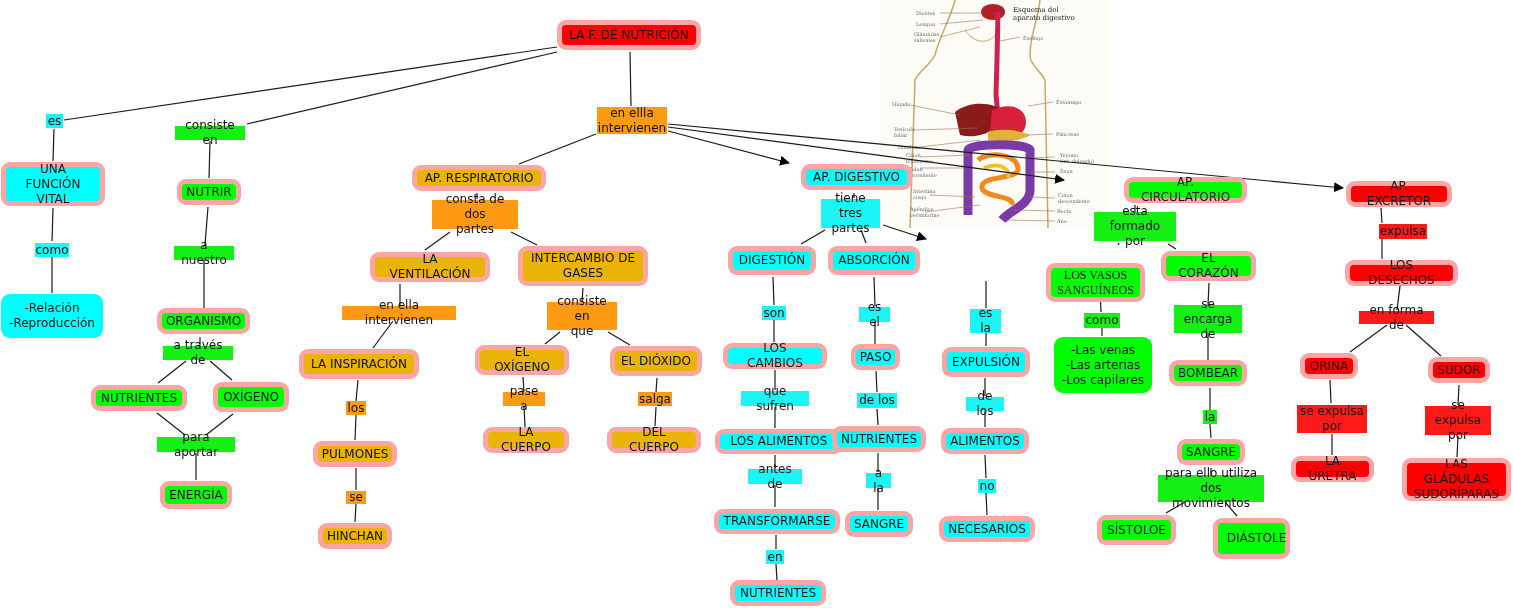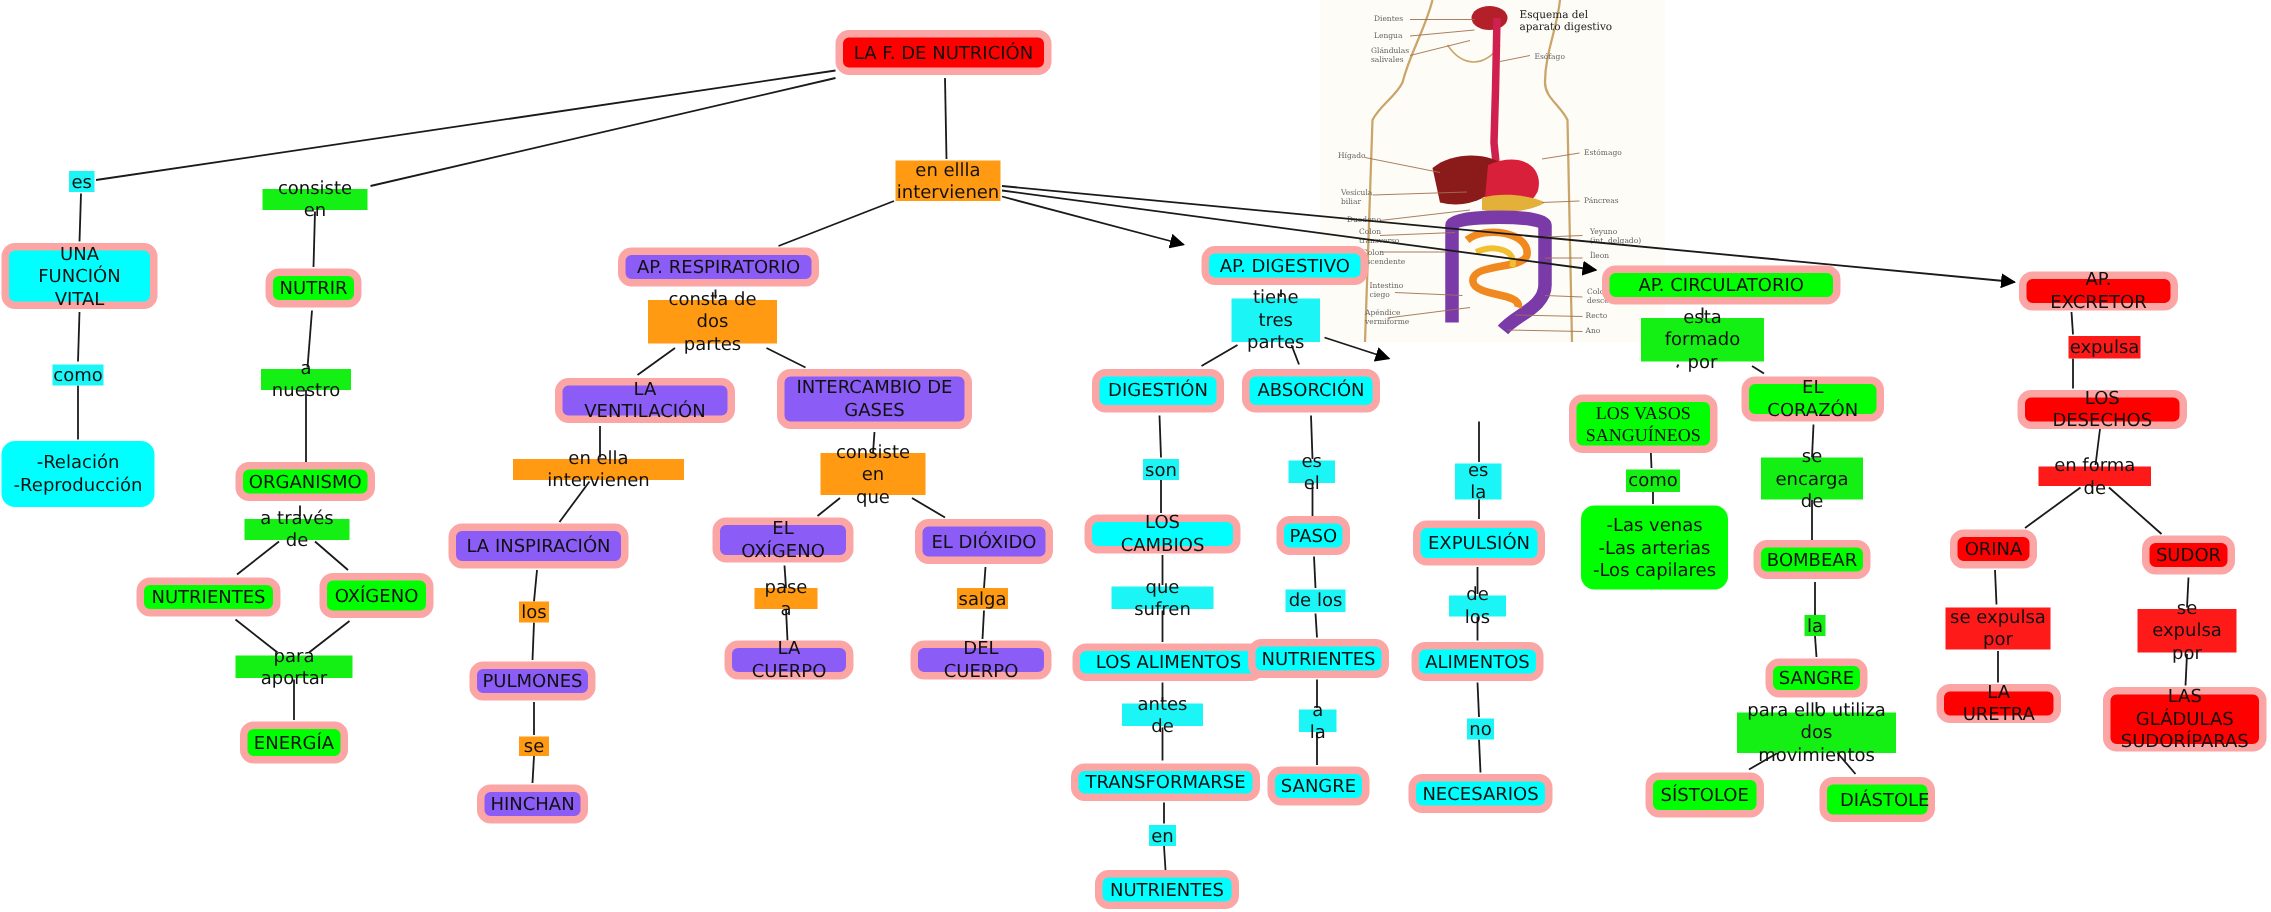--- a/index.html
+++ b/index.html
@@ -9,21 +9,21 @@
   #links { position:absolute; left:0; top:0; width:1514px; height:608px; }
   .node { position:absolute; box-sizing:border-box; border:5px solid #fca5a5;
           border-radius:9px; display:flex; align-items:center; justify-content:center;
           text-align:center; font-size:12px; line-height:15px; color:#111;
           white-space:pre-line; padding:2px 6px; }
   .node.noborder { border:none; }
   .lbl { position:absolute; box-sizing:border-box; display:flex; align-items:center;
          justify-content:center; text-align:center; font-size:12px; line-height:15px;
          color:#111; white-space:pre-line; padding:0 2px; }
   .red { background:#ff0000; }
-  .orange { background:#8b5cf6; }
+  .orange { background:#eab308; }
   .cyan { background:#00ffff; }
   .green { background:#00ff00; }
   .lbl.red { background:#ff1a1a; }
   .lbl.orange { background:#ff9a12; }
   .lbl.cyan { background:#1cf5f5; }
   .lbl.green { background:#14f014; }
 
   
   #illus { position:absolute; left:880px; top:0; width:230px; height:228px; background:#fefcf6; }
   #illus .cap { position:absolute; left:133px; top:6px; font-family:"DejaVu Serif", serif;
@@ -268,39 +268,39 @@
   <div class="node cyan" style="left:832px;top:426px;width:94px;height:26px;">NUTRIENTES</div>
   <div class="lbl cyan" style="left:866px;top:473px;width:25px;height:15px;">a la</div>
   <div class="node cyan" style="left:845px;top:511px;width:68px;height:26px;">SANGRE</div>
   <div class="lbl cyan" style="left:970px;top:309px;width:31px;height:24px;">es la</div>
   <div class="node cyan" style="left:942px;top:347px;width:88px;height:30px;">EXPULSIÓN</div>
   <div class="lbl cyan" style="left:966px;top:397px;width:38px;height:14px;">de los</div>
   <div class="node cyan" style="left:941px;top:428px;width:88px;height:26px;">ALIMENTOS</div>
   <div class="lbl cyan" style="left:978px;top:479px;width:18px;height:14px;">no</div>
   <div class="node cyan" style="left:939px;top:516px;width:96px;height:26px;">NECESARIOS</div>
 
-  <div class="node green" style="left:1068px;top:177px;width:159px;height:26px;">AP. CIRCULATORIO</div>
+  <div class="node green" style="left:1124px;top:177px;width:123px;height:26px;">AP. CIRCULATORIO</div>
   <div class="lbl green" style="left:1094px;top:212px;width:82px;height:29px;">esta formado
 por</div>
   <div class="node green" style="left:1046px;top:263px;width:99px;height:39px;font-family:Liberation Serif, serif;">LOS VASOS
 SANGUÍNEOS</div>
   <div class="lbl green" style="left:1084px;top:313px;width:36px;height:15px;">como</div>
   <div class="node green noborder" style="left:1054px;top:337px;width:98px;height:56px;">-Las venas
 -Las arterias
 -Los capilares</div>
   <div class="node green" style="left:1161px;top:251px;width:95px;height:30px;">EL CORAZÓN</div>
   <div class="lbl green" style="left:1174px;top:305px;width:68px;height:28px;">se encarga
 de</div>
   <div class="node green" style="left:1169px;top:360px;width:78px;height:26px;">BOMBEAR</div>
   <div class="lbl green" style="left:1203px;top:410px;width:14px;height:14px;">la</div>
   <div class="node green" style="left:1177px;top:439px;width:68px;height:26px;">SANGRE</div>
   <div class="lbl green" style="left:1158px;top:475px;width:106px;height:27px;">para ello utiliza
 dos movimientos</div>
   <div class="node green" style="left:1097px;top:515px;width:79px;height:30px;">SÍSTOLOE</div>
-  <div class="node green" style="left:1213px;top:518px;width:77px;height:30px;padding-left:16px;">DIÁSTOLE</div>
+  <div class="node green" style="left:1213px;top:518px;width:77px;height:41px;padding-left:16px;">DIÁSTOLE</div>
 
   <div class="node red" style="left:1346px;top:181px;width:106px;height:26px;">AP. EXCRETOR</div>
   <div class="lbl red" style="left:1379px;top:224px;width:48px;height:15px;">expulsa</div>
   <div class="node red" style="left:1345px;top:260px;width:113px;height:26px;">LOS DESECHOS</div>
   <div class="lbl red" style="left:1359px;top:311px;width:75px;height:13px;">en forma de</div>
   <div class="node red" style="left:1300px;top:353px;width:58px;height:26px;">ORINA</div>
   <div class="lbl red" style="left:1297px;top:405px;width:70px;height:28px;">se expulsa
 por</div>
   <div class="node red" style="left:1291px;top:456px;width:83px;height:26px;">LA URETRA</div>
   <div class="node red" style="left:1428px;top:357px;width:62px;height:26px;">SUDOR</div>

